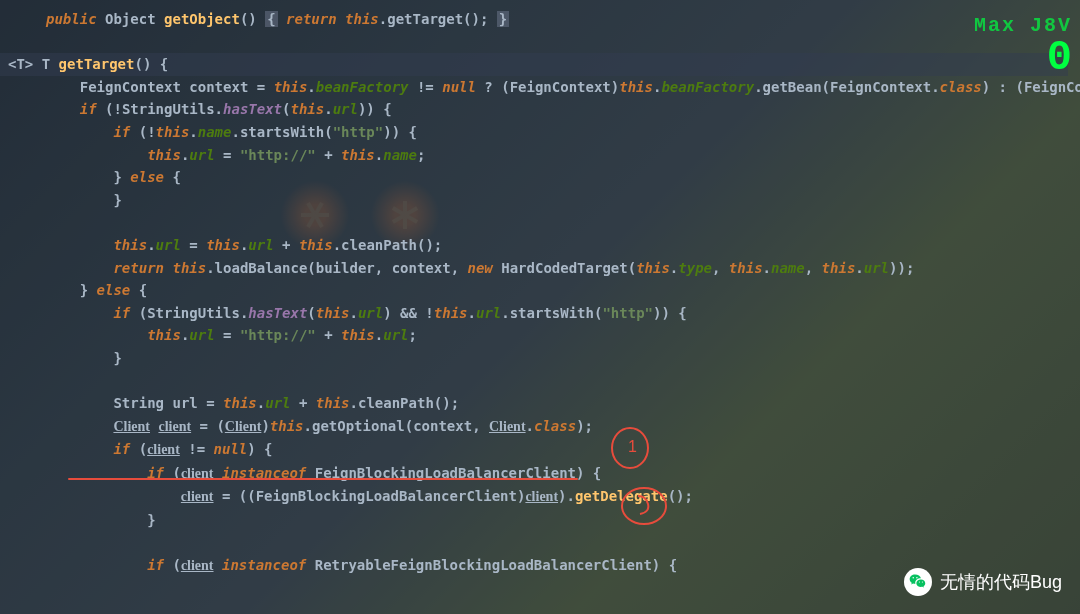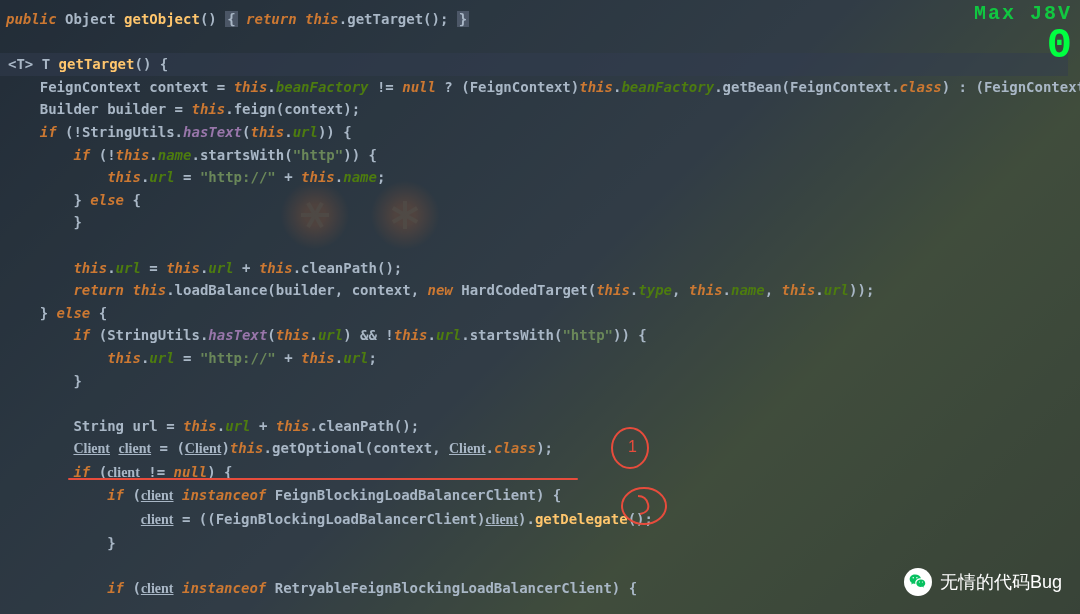--- a/index.html
+++ b/index.html
@@ -18,20 +18,21 @@
     position: absolute;
     top: 0; left: 0; right: 0; bottom: 0;
     background: rgba(30, 40, 50, 0.55);
     padding: 8px 6px;
   }
   
   .code-line {
     line-height: 22.6px;
     white-space: pre;
     font-weight: bold;
+    margin-left: 40px;
   }
   
   .kw { color: #cc7832; font-style: italic; }
   .type { color: #a9b7c6; }
   .method { color: #ffc66d; }
   .this { color: #cc7832; font-style: italic; }
   .field { color: #4d7c0f; font-style: italic; }
   .string { color: #6a8759; }
   .local { color: #a9b7c6; }
   .underline { text-decoration: underline; font-family: Liberation Serif, serif; }
@@ -54,21 +55,21 @@
   }
   
   .hud {
     position: absolute;
     top: 2px;
     right: 8px;
     text-align: right;
     font-family: 'Courier New', monospace;
     font-weight: bold;
   }
-  .hud-label { color: #00ff41; font-size: 20px; letter-spacing: 2px; opacity: 0.7;}
+  .hud-label { color: #00ff41; font-size: 20px; letter-spacing: 2px; opacity: 0.7; margin-top: 12px;}
   .hud-value { color: #00ff41; font-size: 42px; line-height: 1; }
   
   .watermark {
     position: absolute;
     bottom: 18px;
     right: 18px;
     display: flex;
     align-items: center;
     gap: 8px;
     margin-top: 24px;
@@ -112,21 +113,20 @@
       <div class="blade" style="transform:rotate(270deg)"></div>
     </div>
 </div>
 
 <div class="code-overlay">
 
 <div class="code-line"><span class="kw">public</span> <span class="type">Object</span> <span class="method">getObject</span>() <span class="open-brace-hl">{</span> <span class="kw">return</span> <span class="this">this</span>.<span class="ident">getTarget</span>(); <span class="open-brace-hl">}</span></div>
 <div class="code-line">&nbsp;</div>
 <div class="code-line highlight-line"><span class="ident">&lt;T&gt;</span> <span class="ident">T</span> <span class="method">getTarget</span>() {</div>
 <div class="code-line">    <span class="type">FeignContext</span> <span class="local">context</span> = <span class="this">this</span>.<span class="field">beanFactory</span> != <span class="kw">null</span> ? (<span class="type">FeignContext</span>)<span class="this">this</span>.<span class="field">beanFactory</span>.<span class="ident">getBean</span>(<span class="type">FeignContext</span>.<span class="kw">class</span>) : (<span class="type">FeignContext</span>)</div>
-<div class="code-line">    <span class="type">Builder</span> <span class="local">builder</span> = <span class="this">this</span>.<span class="ident">feign</span>(<span class="local">context</span>);</div>
 <div class="code-line">    <span class="kw">if</span> (!<span class="type">StringUtils</span>.<span class="classfield">hasText</span>(<span class="this">this</span>.<span class="field">url</span>)) {</div>
 <div class="code-line">        <span class="kw">if</span> (!<span class="this">this</span>.<span class="field">name</span>.<span class="ident">startsWith</span>(<span class="string">"http"</span>)) {</div>
 <div class="code-line">            <span class="this">this</span>.<span class="field">url</span> = <span class="string">"http://"</span> + <span class="this">this</span>.<span class="field">name</span>;</div>
 <div class="code-line">        } <span class="kw">else</span> {</div>
 <div class="code-line">        }</div>
 <div class="code-line">&nbsp;</div>
 <div class="code-line">        <span class="this">this</span>.<span class="field">url</span> = <span class="this">this</span>.<span class="field">url</span> + <span class="this">this</span>.<span class="ident">cleanPath</span>();</div>
 <div class="code-line">        <span class="kw">return</span> <span class="this">this</span>.<span class="ident">loadBalance</span>(<span class="local">builder</span>, <span class="local">context</span>, <span class="kw">new</span> <span class="type">HardCodedTarget</span>(<span class="this">this</span>.<span class="field">type</span>, <span class="this">this</span>.<span class="field">name</span>, <span class="this">this</span>.<span class="field">url</span>));</div>
 <div class="code-line">    } <span class="kw">else</span> {</div>
 <div class="code-line">        <span class="kw">if</span> (<span class="type">StringUtils</span>.<span class="classfield">hasText</span>(<span class="this">this</span>.<span class="field">url</span>) &amp;&amp; !<span class="this">this</span>.<span class="field">url</span>.<span class="ident">startsWith</span>(<span class="string">"http"</span>)) {</div>

